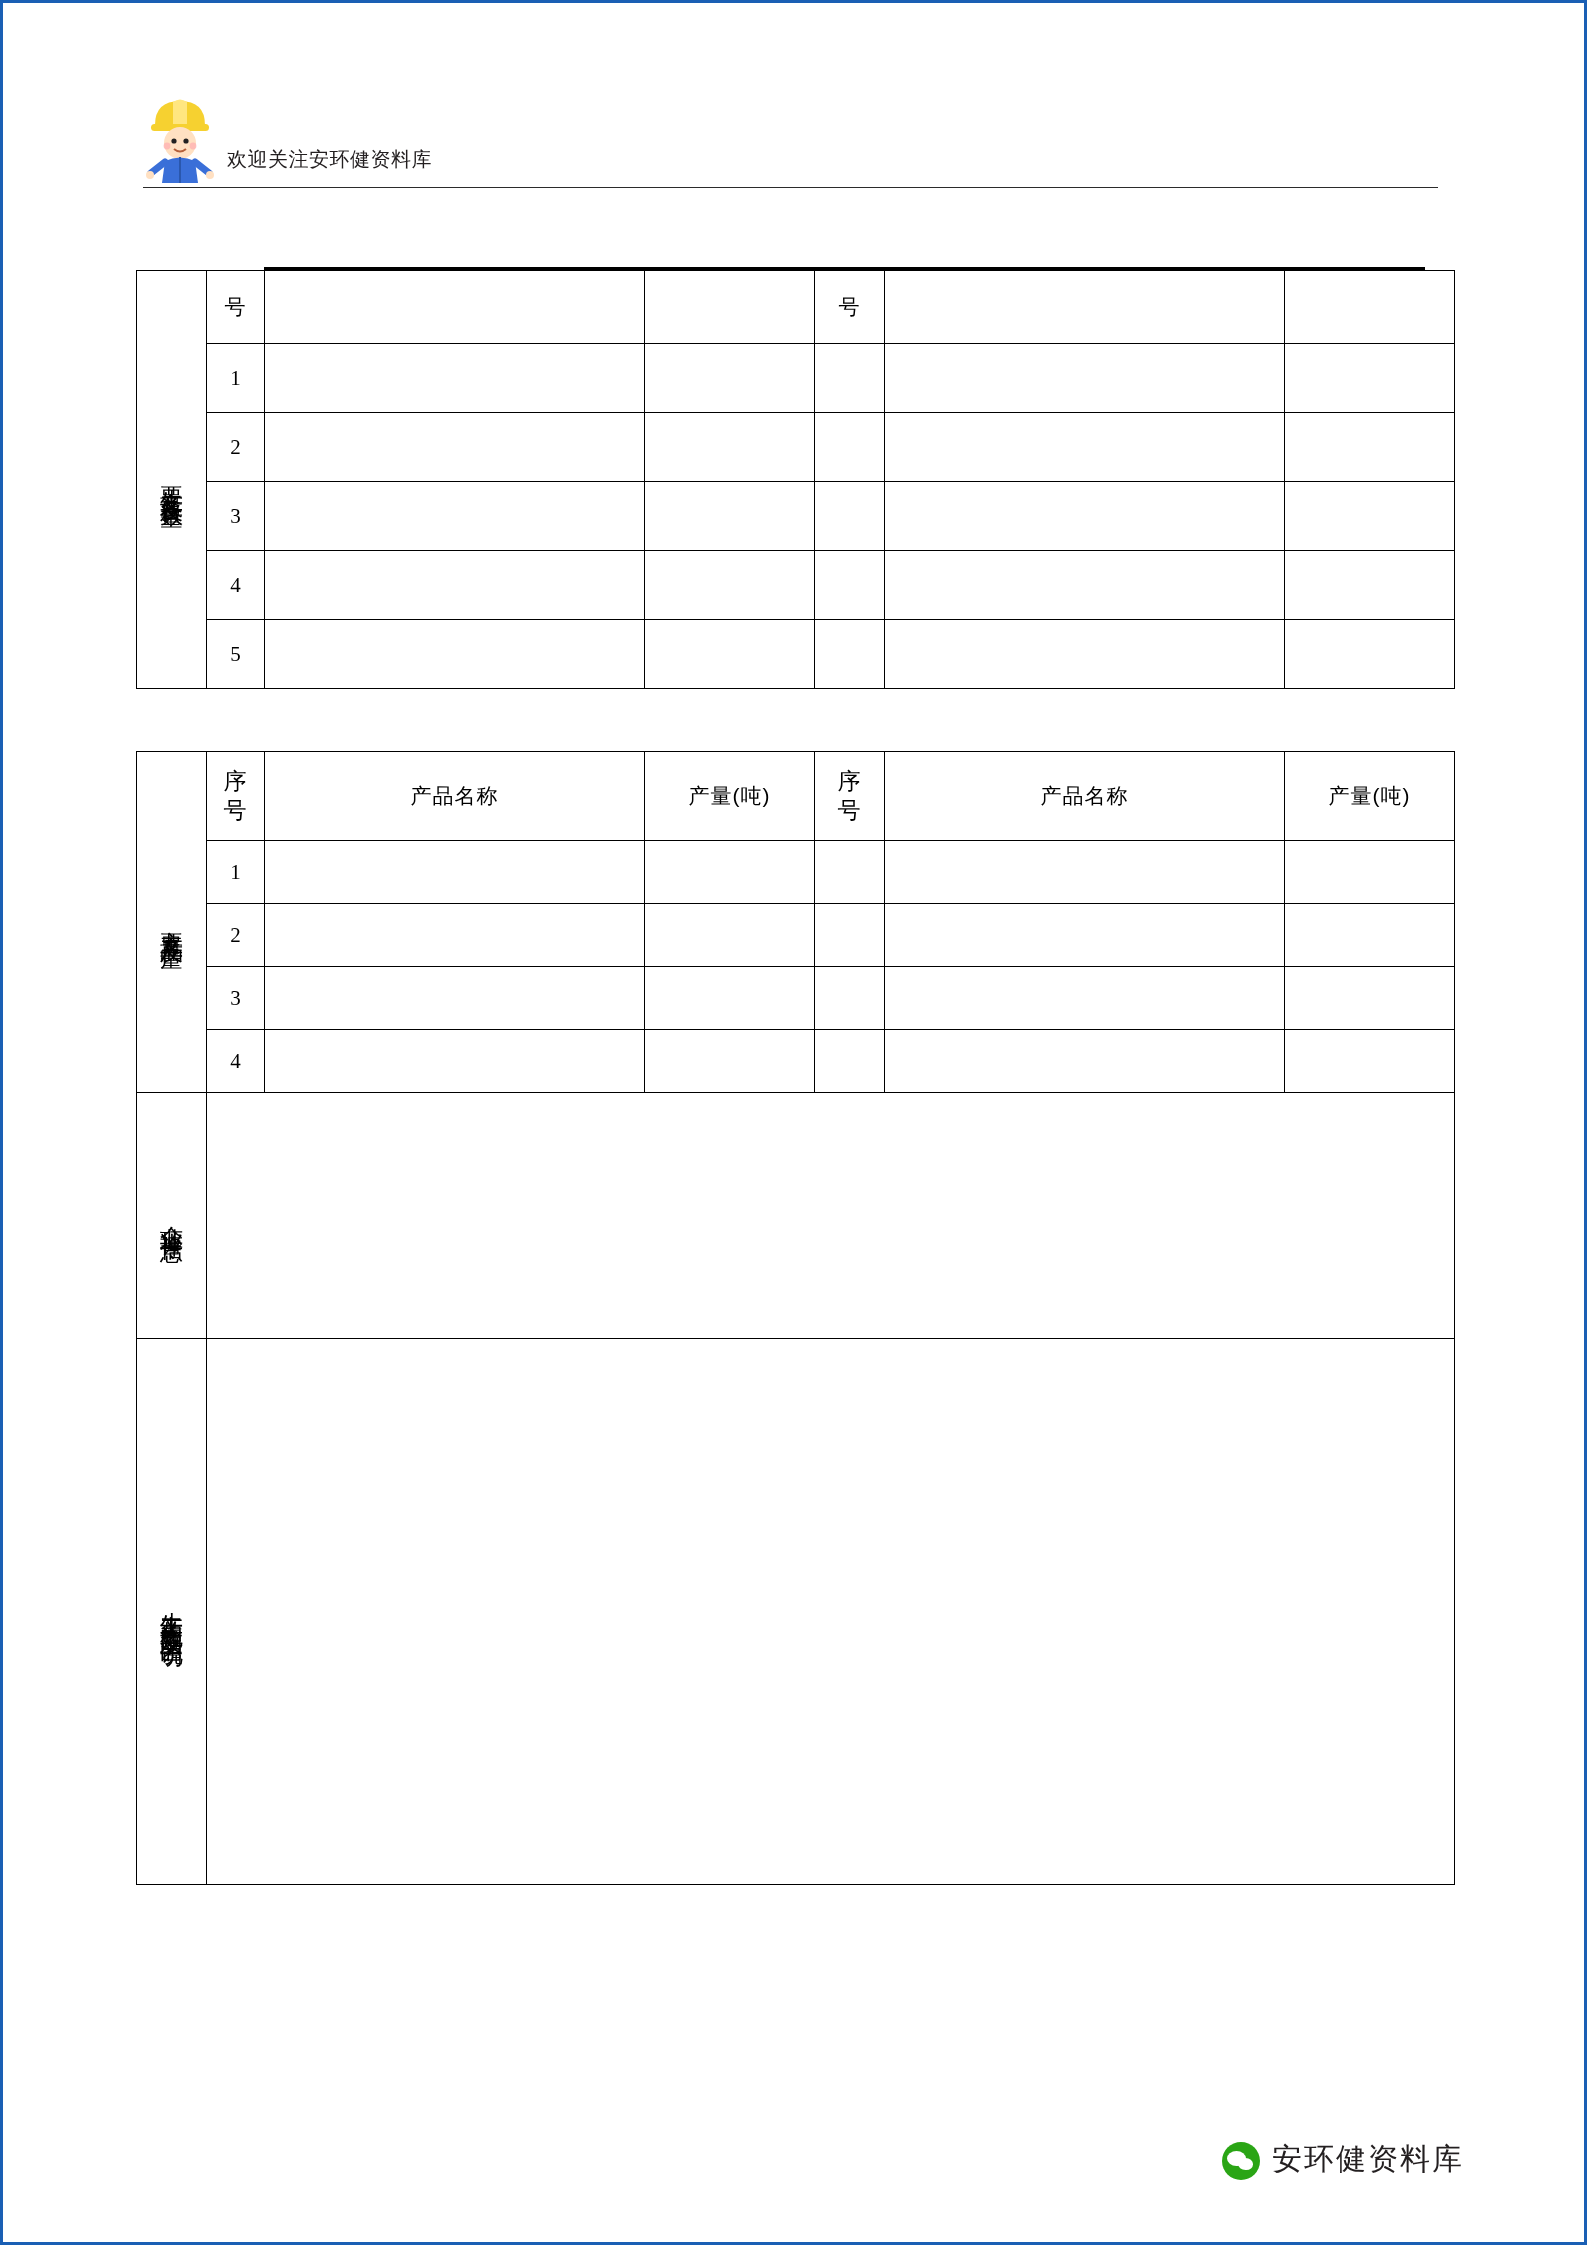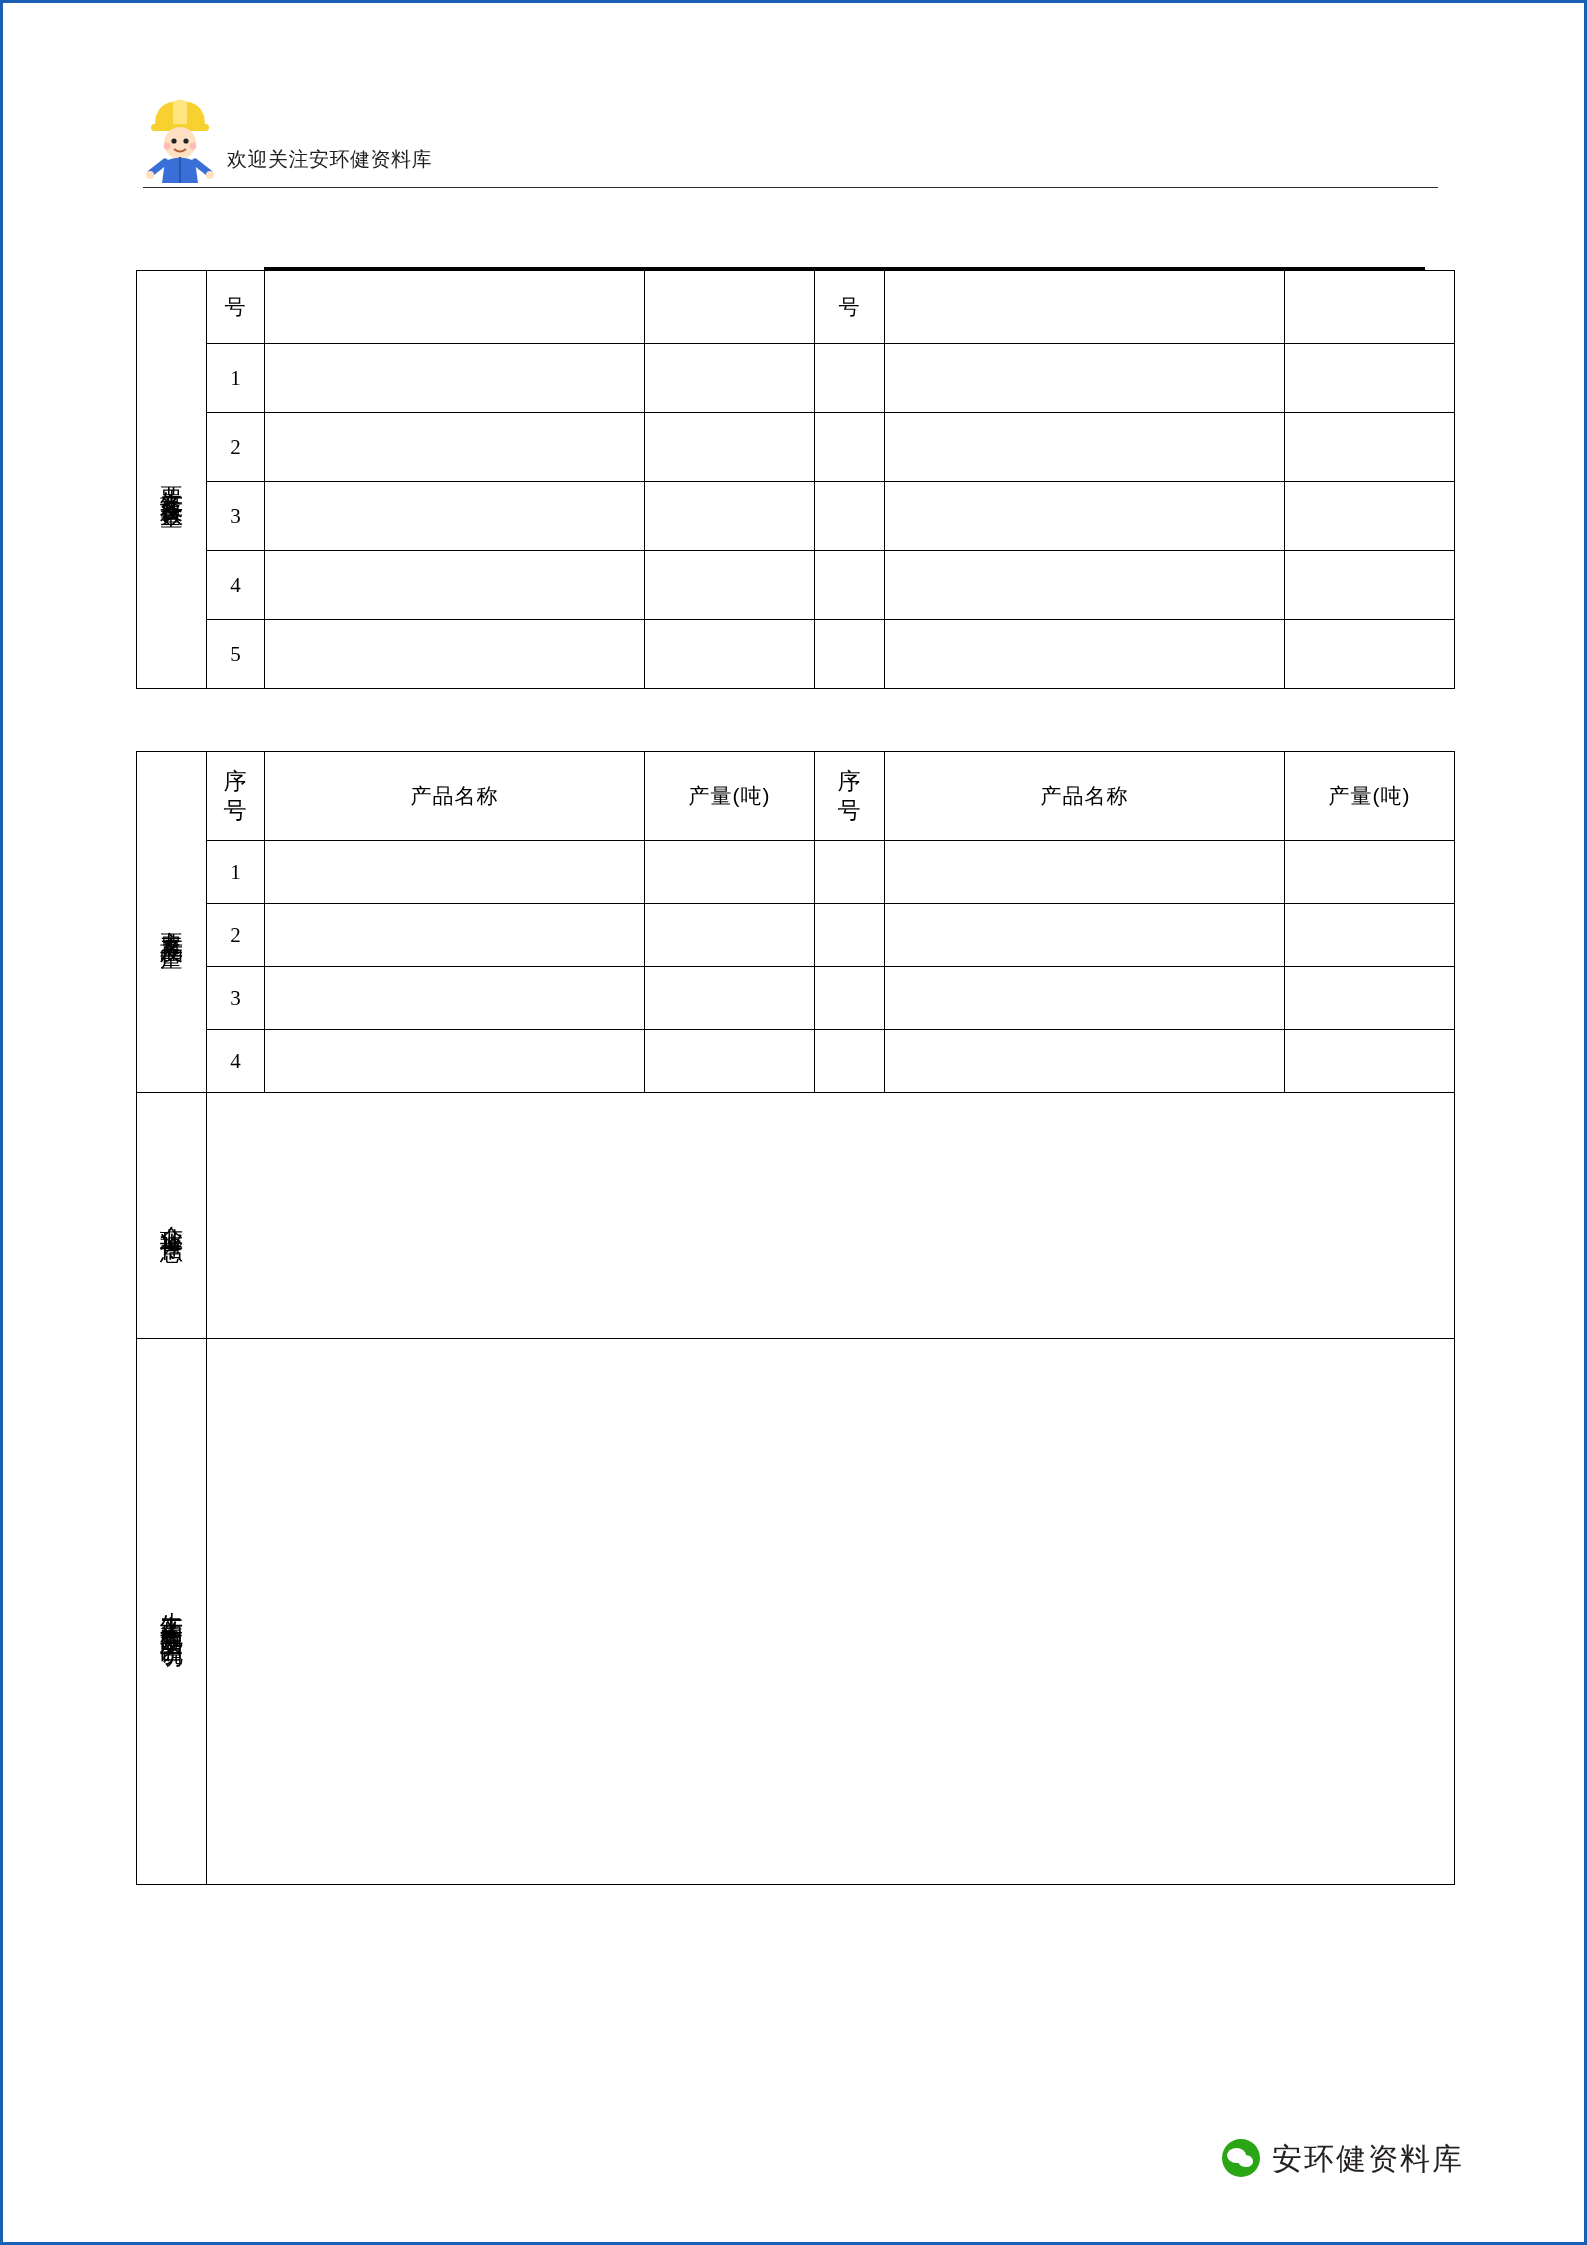--- a/index.html
+++ b/index.html
@@ -121,21 +121,21 @@
     top: 748px;
     width: 1318px;
   }
 
   
   .footer-badge {
     position: absolute;
     right: 120px;
     bottom: 62px;
     display: flex;
-    align-items: flex-start;
+    align-items: flex-end;
     font-family: "Liberation Sans", "DejaVu Sans", sans-serif;
     font-size: 30px;
     color: #231f20;
     letter-spacing: 2px;
   }
   .wechat-logo {
     width: 38px;
     height: 38px;
     border-radius: 50%;
     background: #2aa515;

